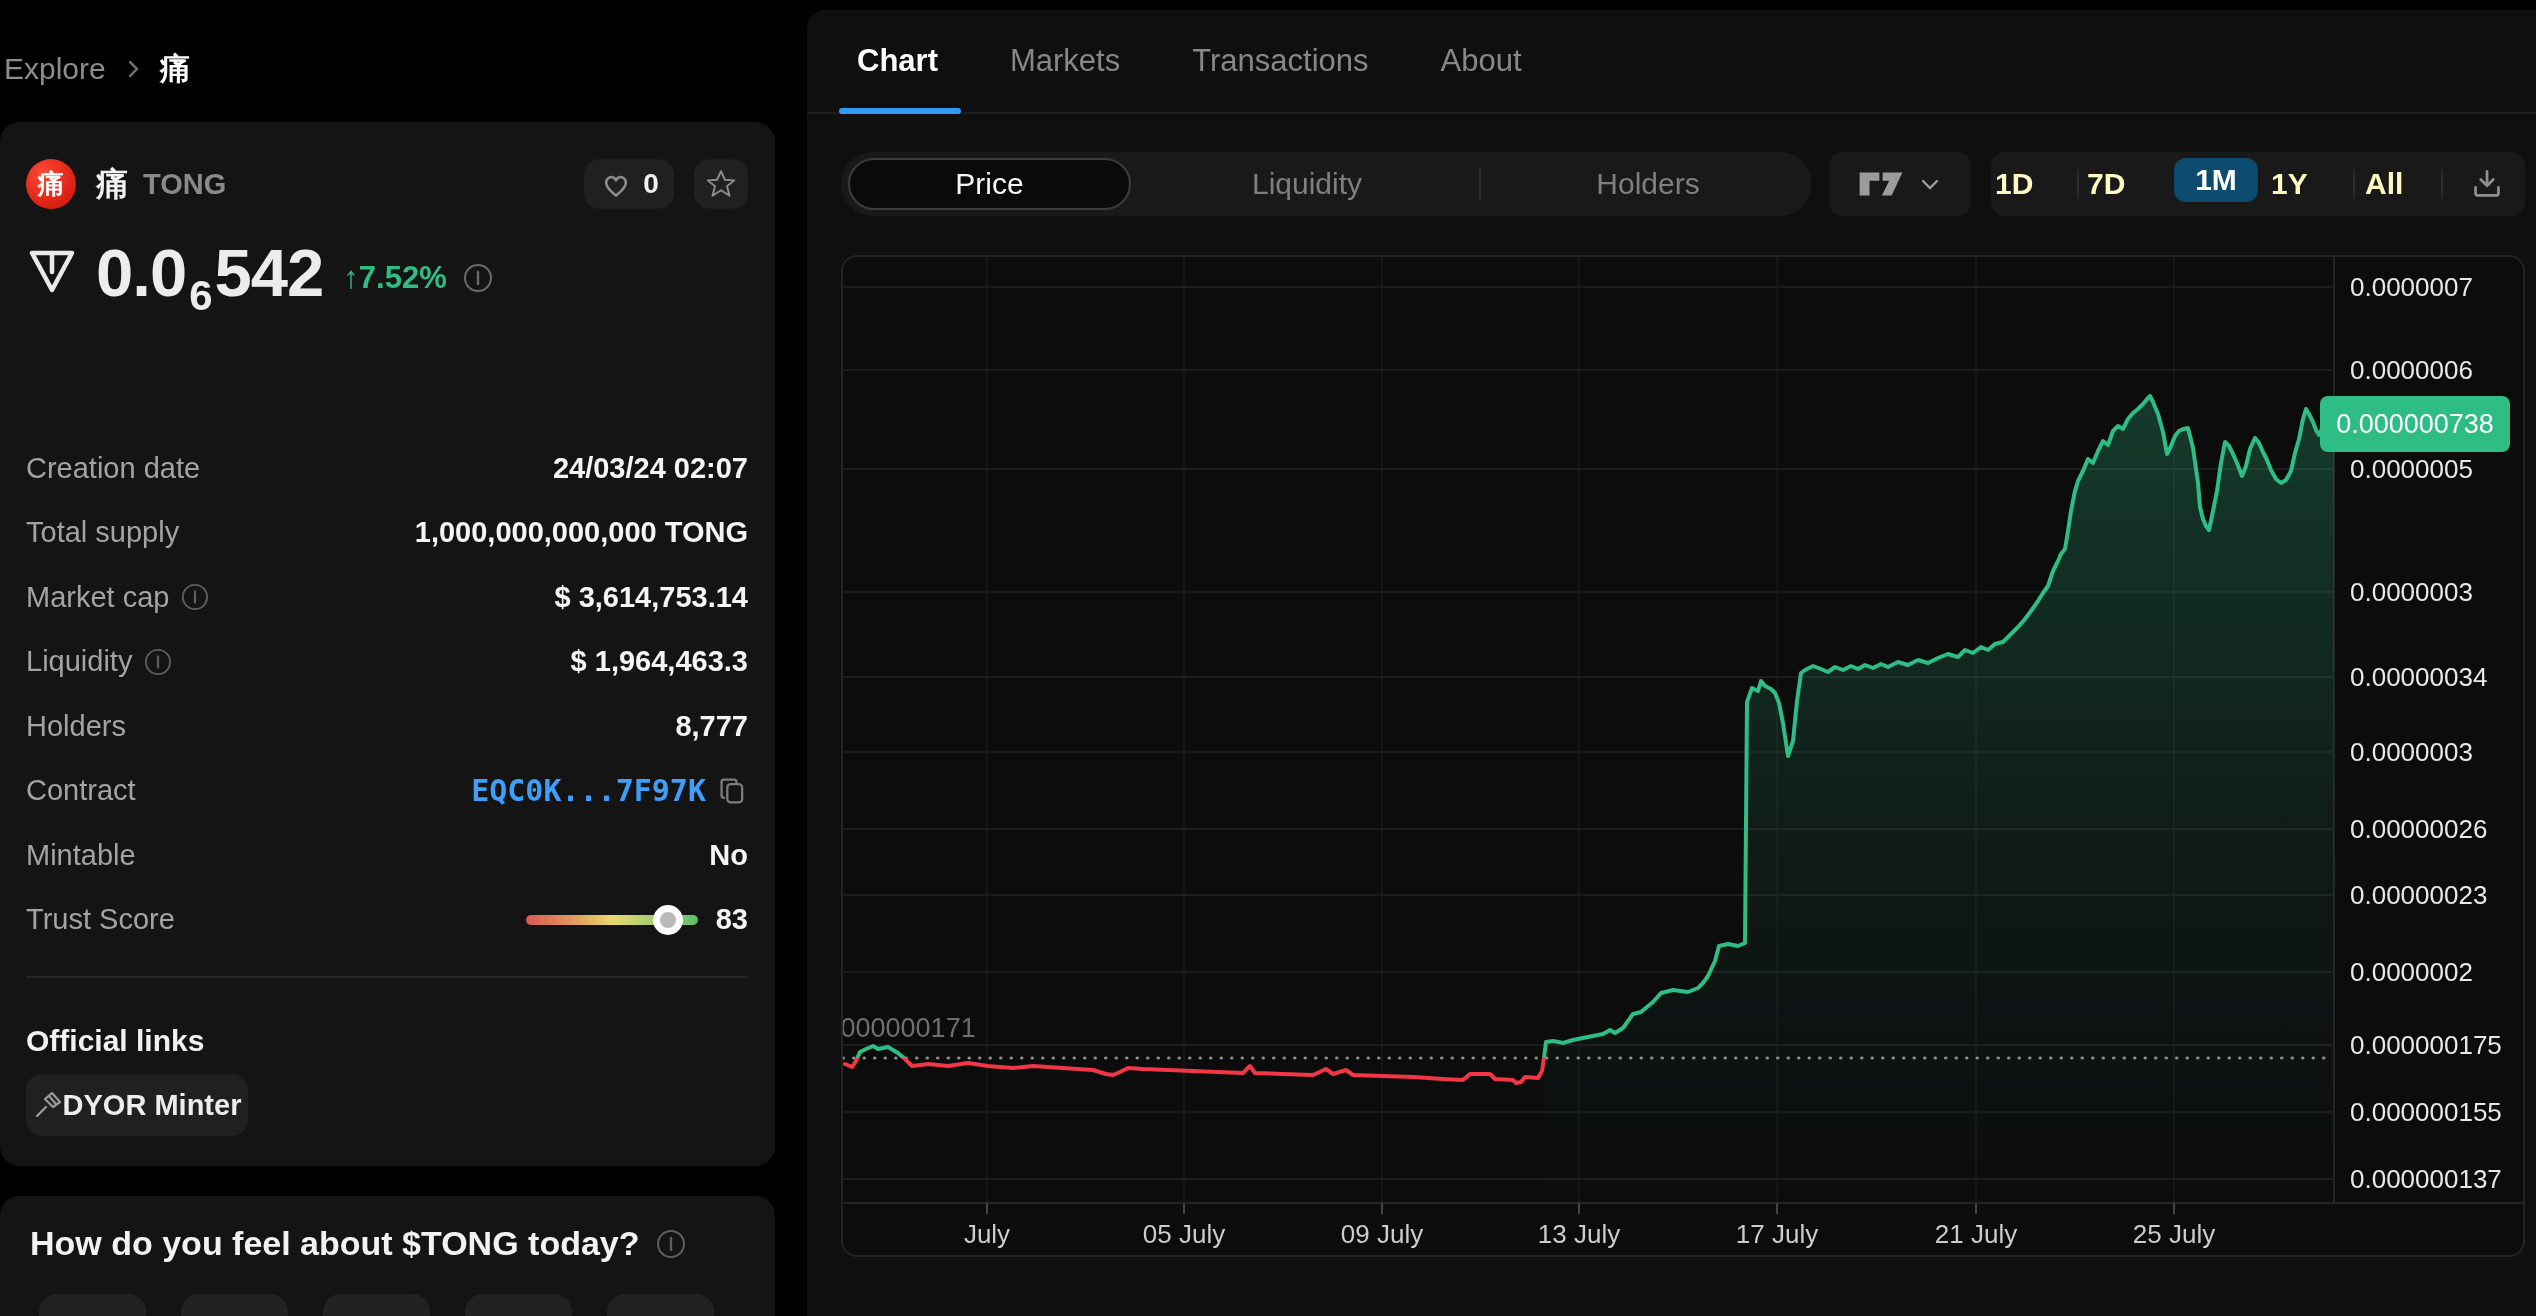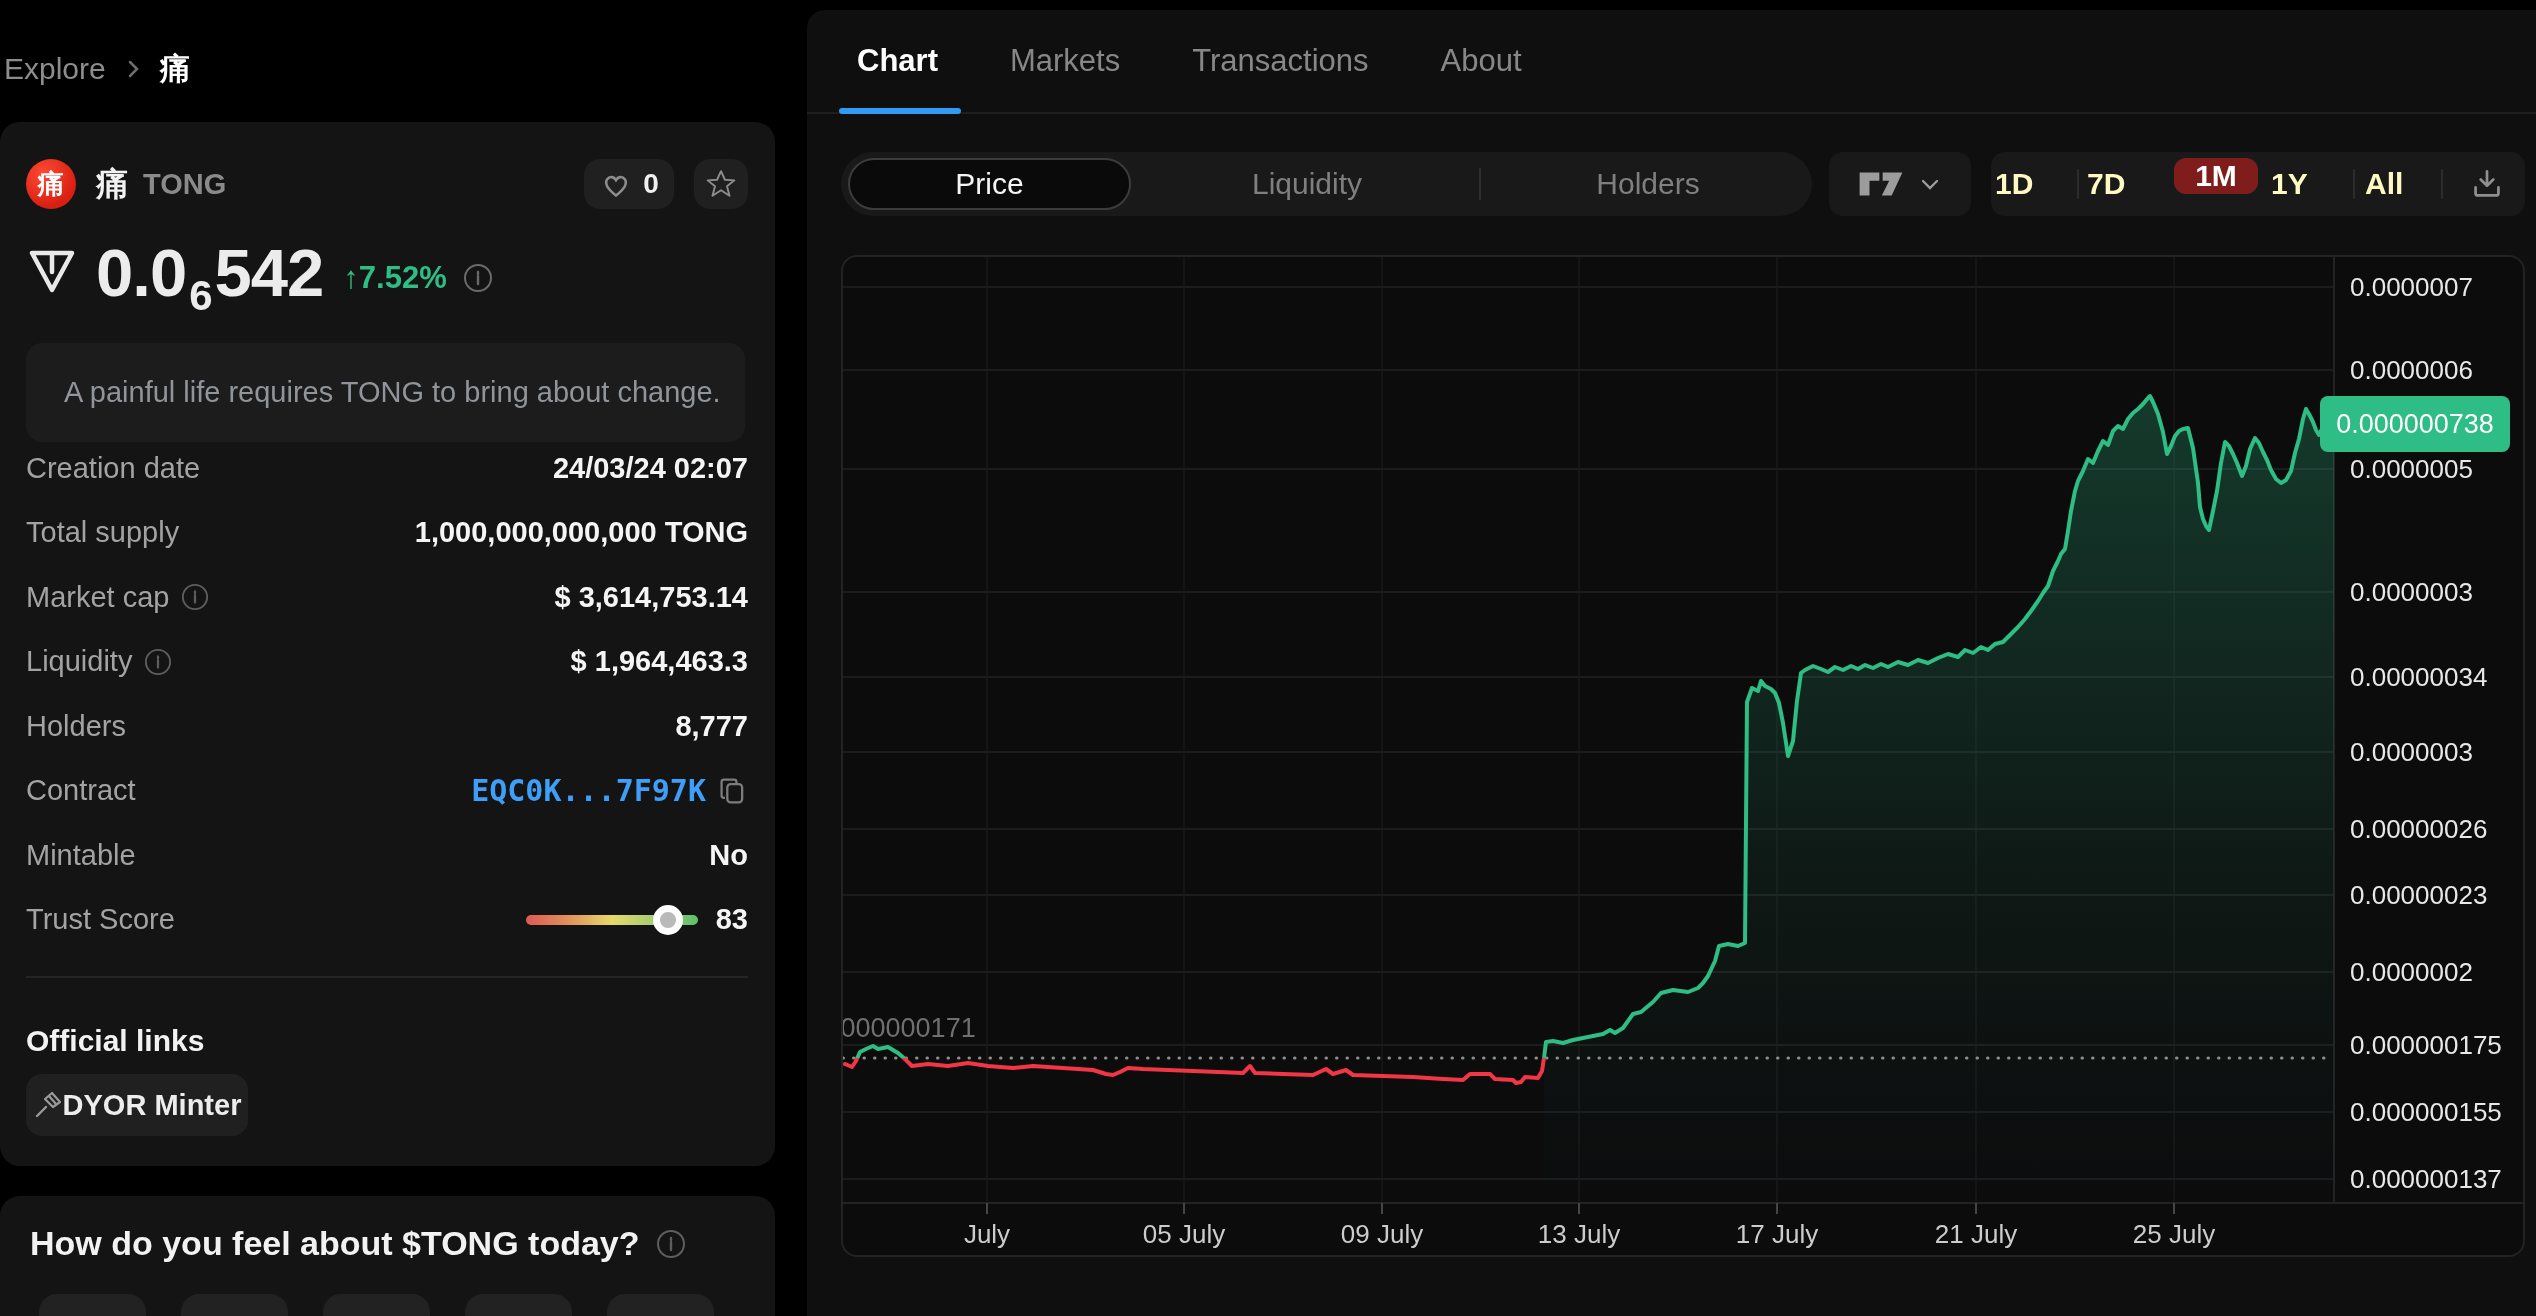--- a/index.html
+++ b/index.html
@@ -60,21 +60,21 @@
               border:2px solid #3c3c3d;box-sizing:border-box;display:flex;align-items:center;justify-content:center;
               color:#f5f5f5;font-size:30px;font-weight:500;cursor:pointer;}
   .seg-item{position:absolute;top:0;height:64px;line-height:64px;text-align:center;width:280px;
             color:#7f7f80;font-size:30px;font-weight:500;cursor:pointer;}
   .seg-div{position:absolute;left:638px;top:16px;width:2px;height:32px;background:#2e2e2f;}
   .tv-btn{position:absolute;left:1022px;top:142px;width:142px;height:64px;border-radius:14px;background:#19191a;
           display:flex;align-items:center;justify-content:center;gap:14px;cursor:pointer;}
   .tf-group{position:absolute;left:1184px;top:142px;width:534px;height:64px;border-radius:14px;background:#19191a;}
   .tf-item{position:absolute;top:0;height:64px;line-height:64px;width:70px;text-align:left;
            color:#fef9c3;font-size:30px;font-weight:600;cursor:pointer;}
-  .tf-active{position:absolute;left:183px;top:6px;width:84px;height:36px;border-radius:12px;background:#7f1d1d;
+  .tf-active{position:absolute;left:183px;top:6px;width:84px;height:44px;border-radius:12px;background:#0c4a6e;
              display:flex;align-items:center;justify-content:center;color:#fff;font-size:30px;font-weight:700;cursor:pointer;}
   .tf-div{position:absolute;top:17px;width:2px;height:30px;background:#2c2c2d;}
   .dl-btn{position:absolute;left:472px;top:14px;width:48px;height:36px;display:flex;align-items:center;justify-content:center;cursor:pointer;}
   
   .chart-card{position:absolute;left:34px;top:245px;width:1684px;height:1002px;background:#0c0c0d;
               border:2px solid #232324;border-radius:16px;overflow:hidden;box-sizing:border-box;}
   .y-label{position:absolute;left:1507px;width:172px;height:32px;line-height:32px;font-size:26px;color:#e8e8e8;}
   .x-label{position:absolute;width:170px;text-align:center;top:962px;height:30px;line-height:30px;font-size:26px;color:#cccccc;}
   .baseline-label{position:absolute;left:-25px;top:756px;font-size:27px;color:#6f6f6f;}
   .price-tag{position:absolute;left:1477px;top:139px;width:190px;height:56px;border-radius:8px;background:#2ebd85;
@@ -124,21 +124,20 @@
           <span class="price-sub">6</span>
           <span>542</span>
       </span>
       <span class="price-change">↑7.52%</span>
       <svg class="info-ic" width="30" height="30" viewBox="0 0 30 30">
         <circle cx="15" cy="15" r="13" fill="none" stroke="#6a6a6a" stroke-width="2"></circle>
         <path d="M15 13 V21 M15 9 V11" stroke="#6a6a6a" stroke-width="2.4" stroke-linecap="round"></path>
       </svg>
     </div>
 
-    <div class="desc-box">A painful life requires TONG to bring about change.</div>
 
     <div class="stats">
 
       <div class="stat-row">
         <div class="stat-label">
             <span>Creation date</span>
           </div>
         <div class="stat-value">24/03/24 02:07</div>
       </div>
 

